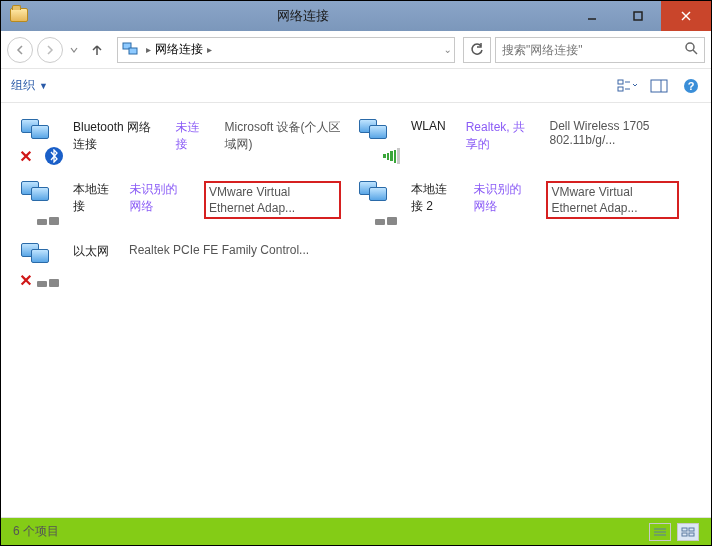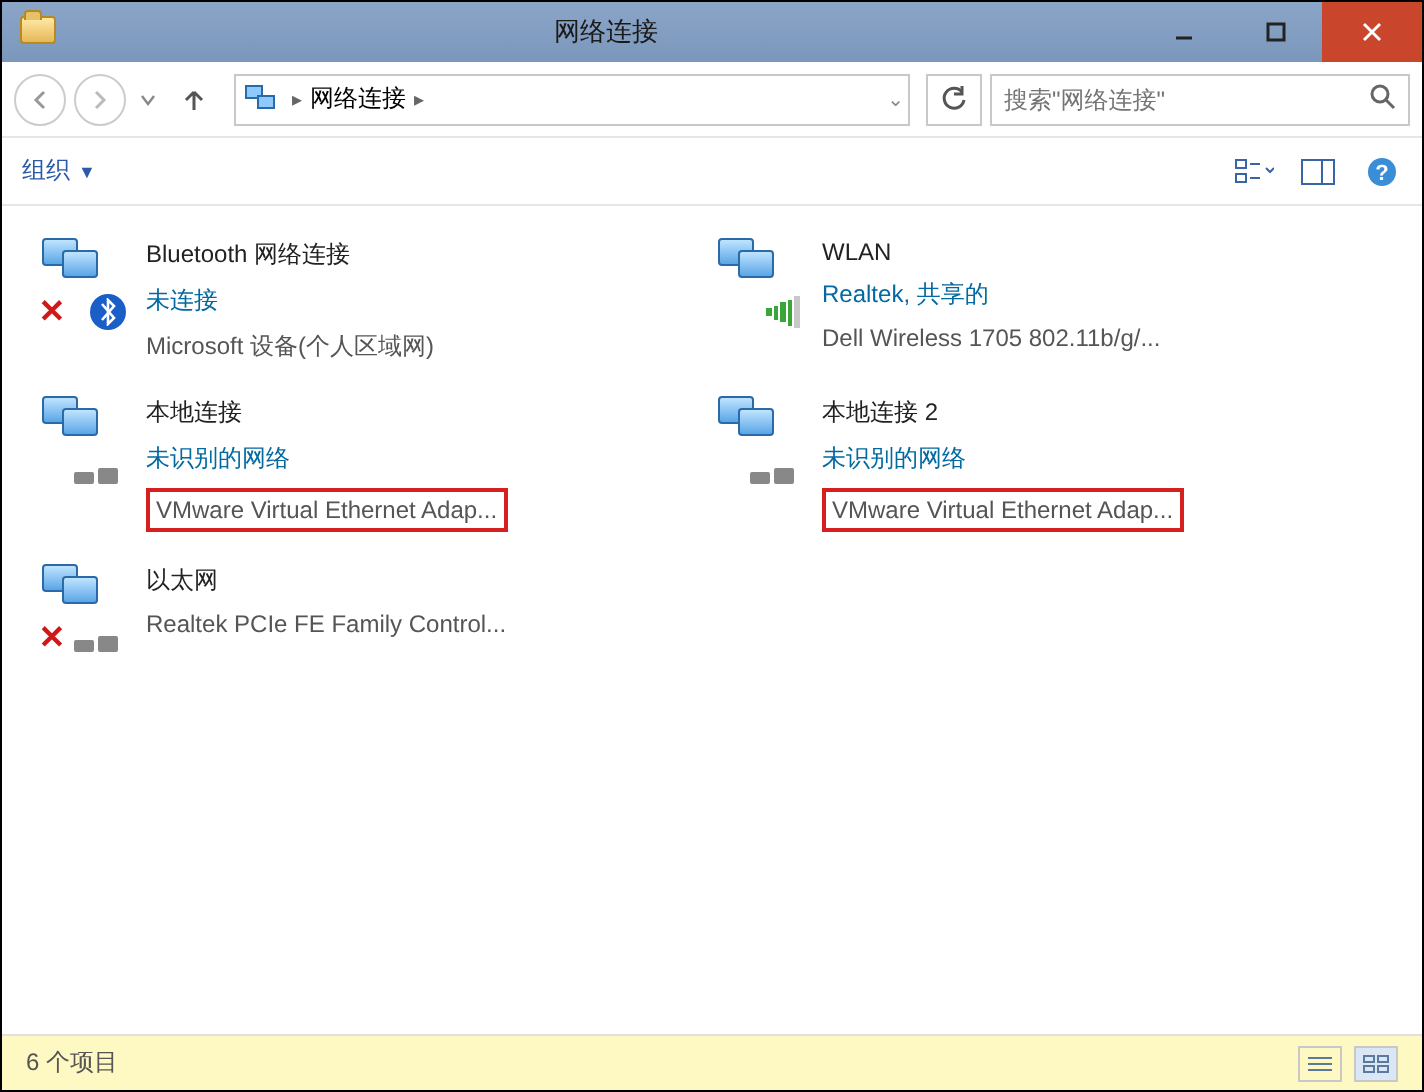--- a/index.html
+++ b/index.html
@@ -72,28 +72,28 @@
     overflow:auto;
     background:#fff;
   }
   .conn-item {
     width:328px;
     display:flex;
     gap:8px;
     padding:4px 2px;
   }
   .conn-icon { width:48px; height:48px; position:relative; flex-shrink:0;}
-  .conn-text { display:flex; flex-direction:column; gap:6px; color:#333; padding-top:2px;}
+  .conn-text { display:flex; flex-direction:row; gap:20px; color:#333; padding-top:2px;}
   .conn-text .name { color:#222; }
-  .conn-text .status { color:#0369a1; }
+  .conn-text .status { color:#8b5cf6; }
   .conn-text .device { color:#555; }
   .redbox { border:2px solid #d62020; padding:1px 3px; display:inline-block; line-height:16px;}
   
   .statusbar {
-    height:28px; border-top:1px solid #e0e0e0; background:#fef9c3;
+    height:28px; border-top:1px solid #e0e0e0; background:#84cc16;
     display:flex; align-items:center; justify-content:space-between;
     padding:0 12px; color:#555;
   }
   .statusbar .views { display:flex; gap:6px;}
   .view-btn { width:22px; height:18px; border:1px solid #c8c8c8; display:flex; align-items:center; justify-content:center; color:#5b7aa0;}
   .view-btn.active { background:#dce7f5;}
   
   .netico {
     position:absolute; inset:0;
   }

